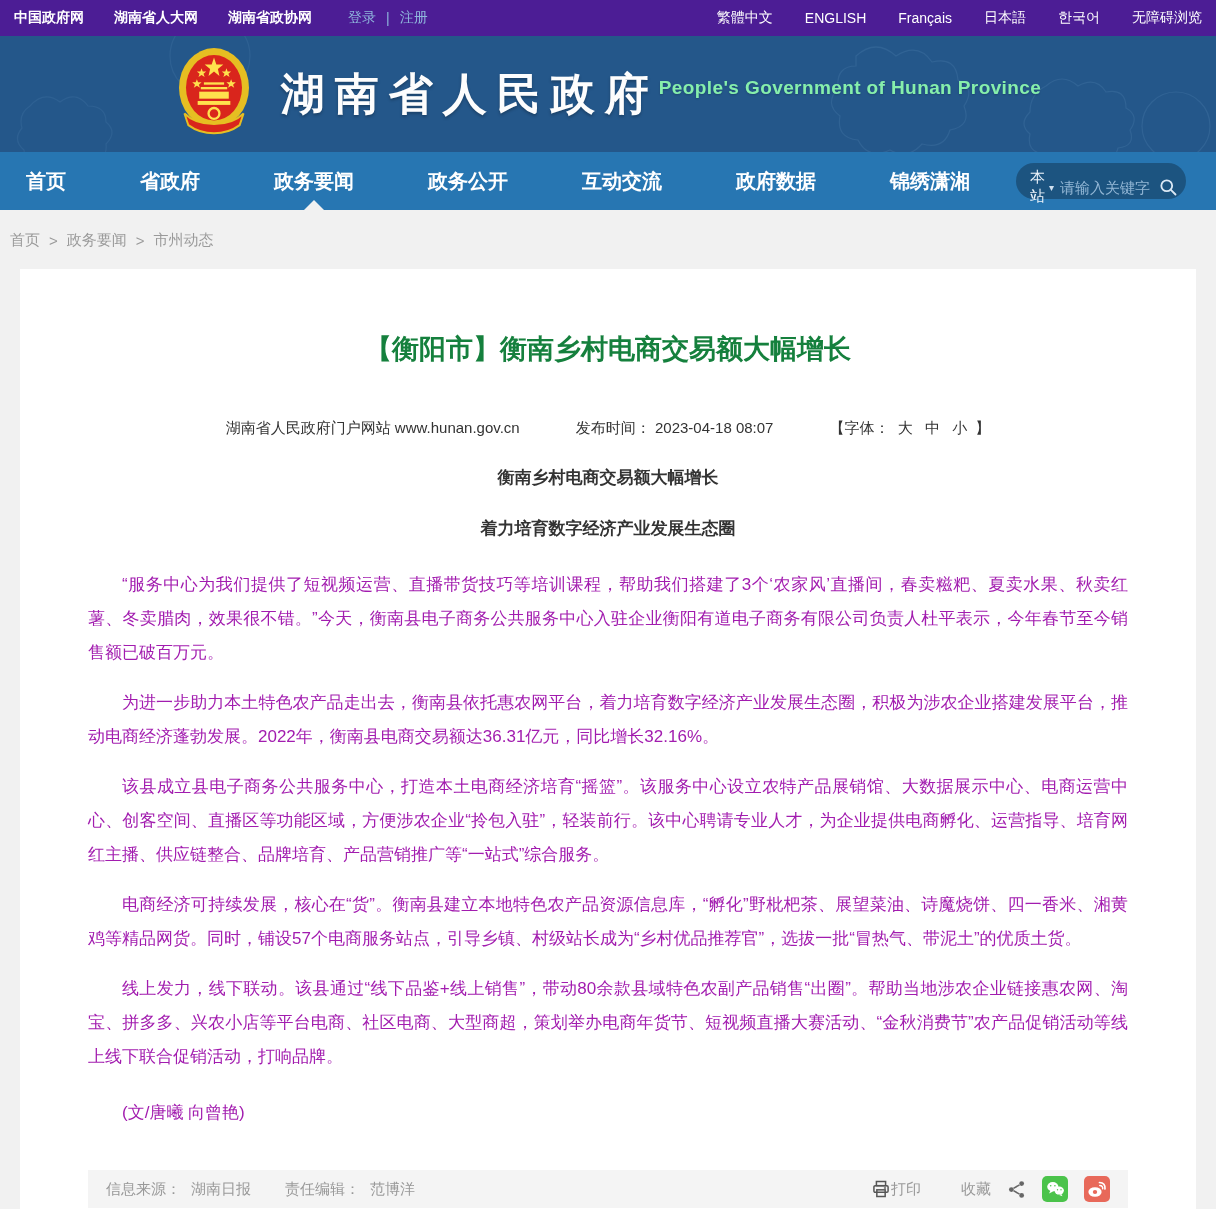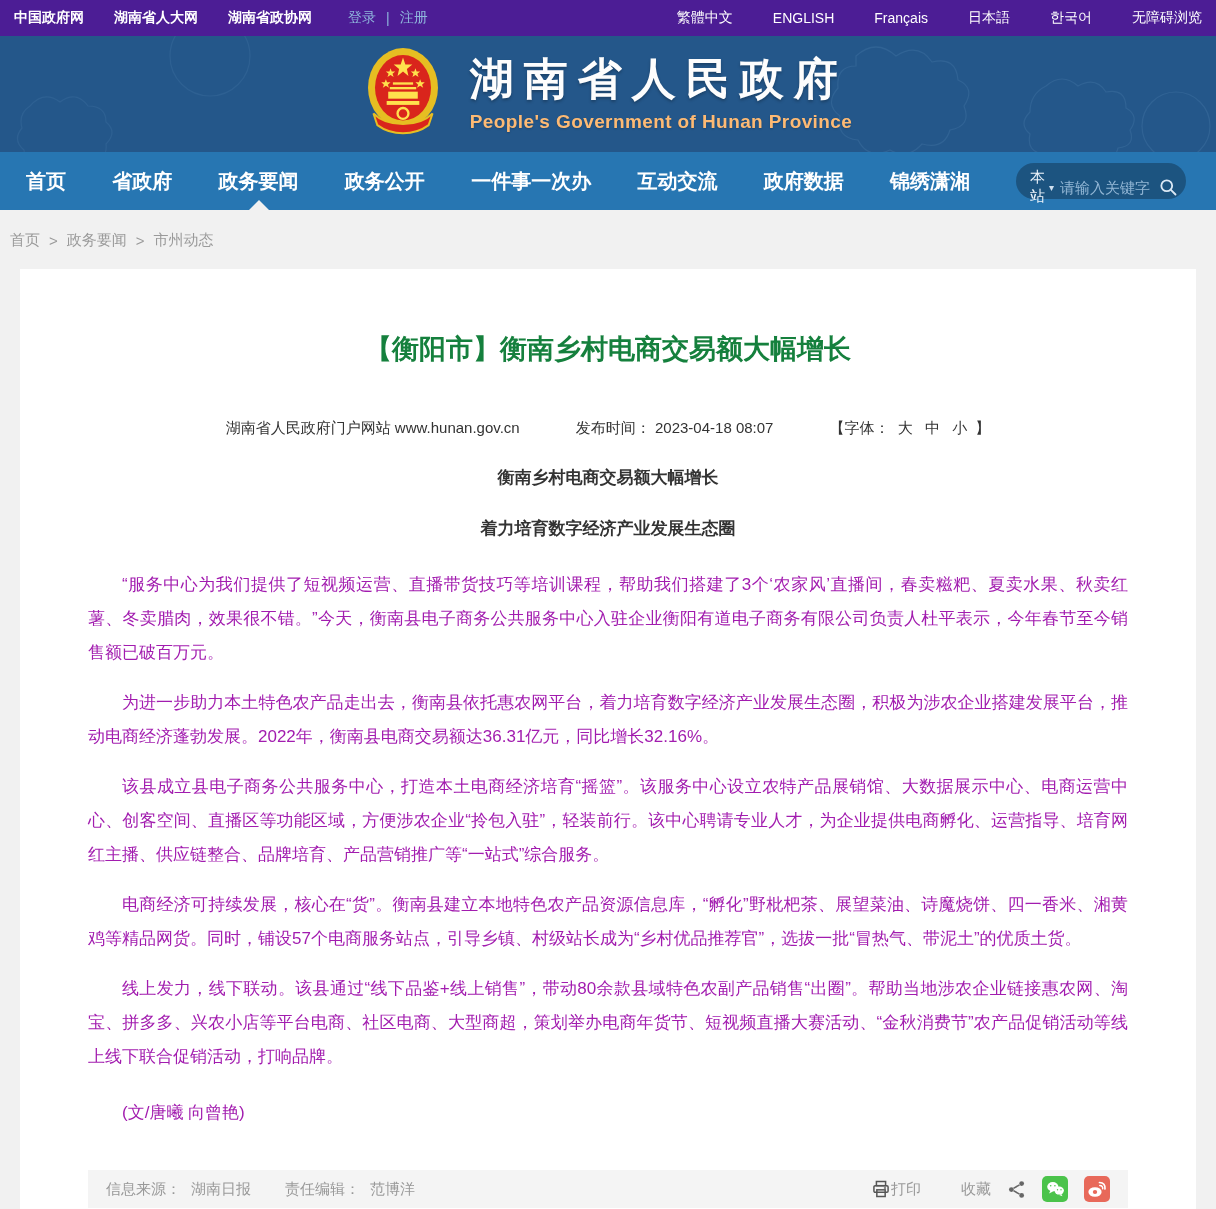--- a/index.html
+++ b/index.html
@@ -18,53 +18,53 @@
     display: flex;
     align-items: center;
     justify-content: space-between;
     padding: 0 14px;
     font-size: 14px;
     color: #fff;
   }
   .topbar-left, .topbar-right { display: flex; align-items: center; }
   .topbar-left a.site-link { margin-right: 30px; font-weight: bold; }
   .auth { color: #8fb6dc; display: flex; align-items: center; gap: 10px; margin-left: 6px; }
-  .topbar-right a { margin-left: 40px; }
+  .topbar-right a { margin-left: 32px; }
 
   
   .header {
     height: 116px;
     background: #24578a;
     position: relative;
     overflow: hidden;
   }
   .header-pattern { position: absolute; right: 0; top: 0; opacity: 0.5; pointer-events: none; }
   .header-pattern2 { position: absolute; left: 0; top: 0; opacity: 0.4; pointer-events: none; }
   .header-brand {
     position: relative;
     display: flex;
     align-items: center;
     justify-content: center;
     gap: 28px;
     height: 100%;
   }
   .emblem { width: 78px; height: 98px; display: inline-block; }
-  .brand-text { display: flex; flex-direction: column; }
+  .brand-text { display: flex; flex-direction: row; }
   .site-name {
     font-size: 44px;
     font-weight: bold;
     color: #fdfdfd;
     letter-spacing: 10px;
     text-shadow: 0 2px 3px rgba(0,0,0,0.25);
     line-height: 1.1;
   }
   .site-name-en {
     font-size: 19px;
     font-weight: bold;
-    color: #fdba74;
+    color: #86efac;
     letter-spacing: 0.4px;
     margin-top: 7px;
     text-shadow: 0 1px 2px rgba(0,0,0,0.2);
   }
 
   
   .nav {
     height: 58px;
     background: #2776b2;
     display: flex;
@@ -249,21 +249,20 @@
     </div>
   </div>
 </div>
 
 <nav class="nav">
   <div class="nav-items">
     <div class="nav-item">首页</div>
     <div class="nav-item">省政府</div>
     <div class="nav-item active">政务要闻</div>
     <div class="nav-item">政务公开</div>
-    <div class="nav-item">一件事一次办</div>
     <div class="nav-item">互动交流</div>
     <div class="nav-item">政府数据</div>
     <div class="nav-item">锦绣潇湘</div>
   </div>
   <div class="search-pill">
     <span class="search-scope">
       <span>本站</span>
       <span class="search-caret">▾</span>
     </span>
     <input class="search-input" type="text" placeholder="请输入关键字" style="">

